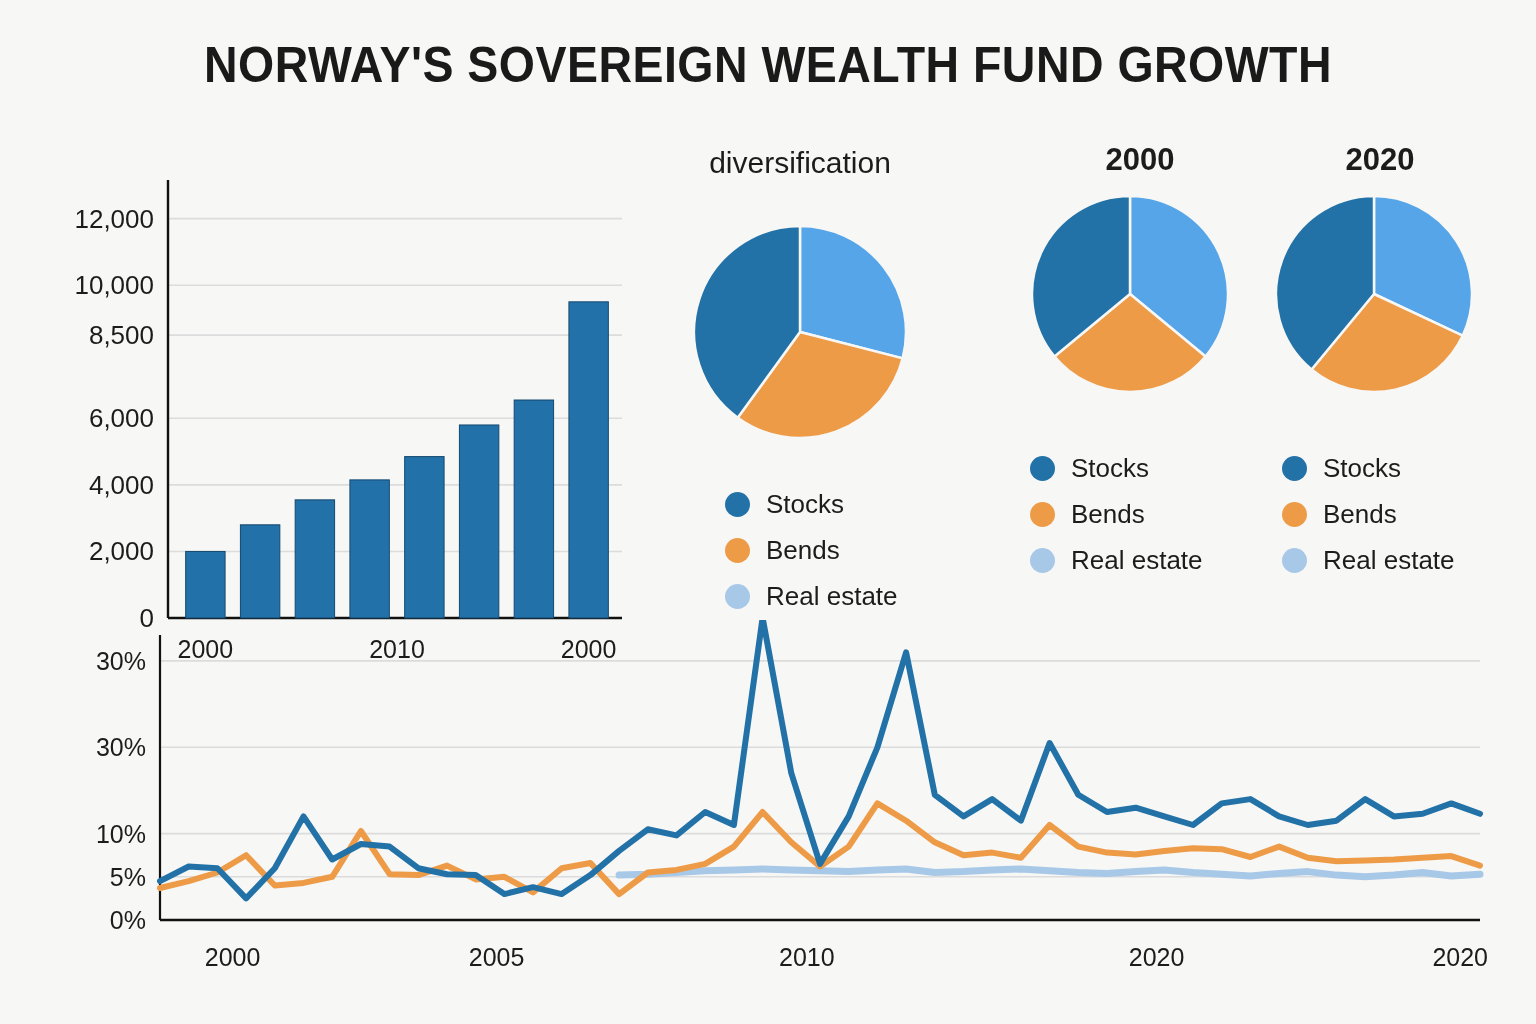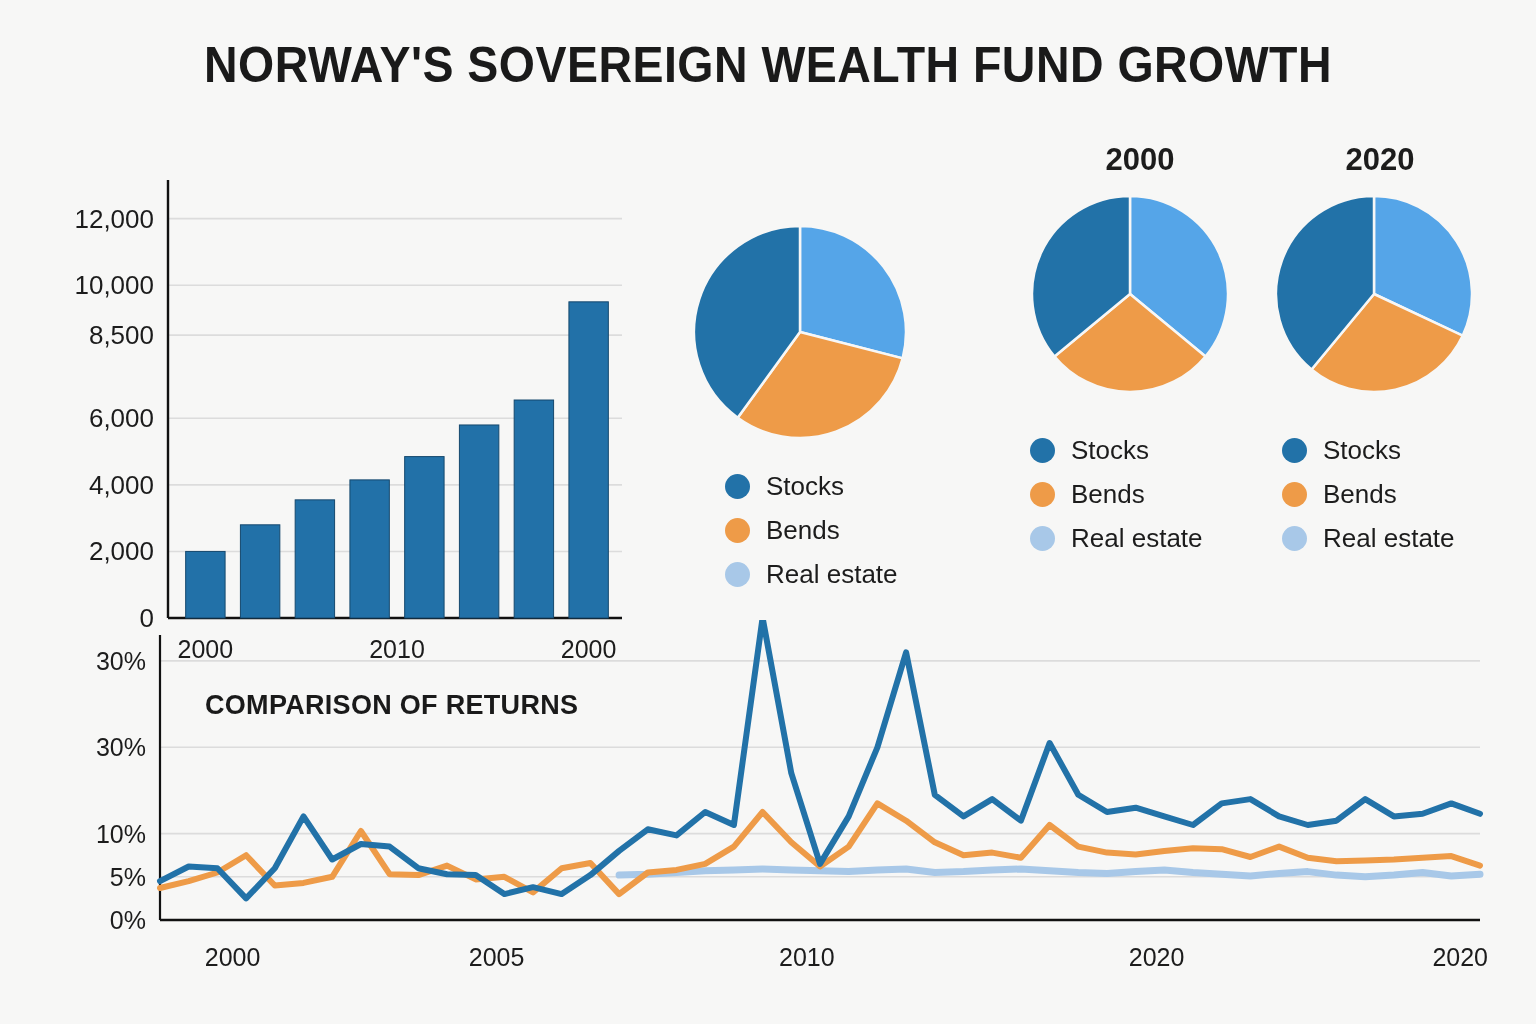--- a/index.html
+++ b/index.html
@@ -40,20 +40,21 @@
     font-weight:400;
   }
   .pie-title.bold{font-weight:bold;font-size:31px;}
 
   
   .legend{position:absolute;}
   .legend-row{
     display:flex;align-items:center;
     margin-bottom:16px;
     height:28px;
+    margin-top:18px;
   }
   .legend-dot{
     width:25px;height:25px;border-radius:50%;
     margin-right:16px;flex:0 0 auto;
   }
   .legend-label{
     font-size:26px;color:#1c1c1c;white-space:nowrap;
   }
 
   
@@ -107,20 +108,21 @@
         <rect x="419.415" y="254.96875" width="39.42" height="193.03125" fill="#2271a8" stroke="#15486e" stroke-width="1"></rect>
         <rect x="474.165" y="230.0078125" width="39.42" height="217.9921875" fill="#2271a8" stroke="#15486e" stroke-width="1"></rect>
         <rect x="528.915" y="131.828125" width="39.42" height="316.171875" fill="#2271a8" stroke="#15486e" stroke-width="1"></rect>
         <text x="165.375" y="488" text-anchor="middle" class="tick">2000</text>
         <text x="357" y="488" text-anchor="middle" class="tick">2010</text>
         <text x="548.625" y="488" text-anchor="middle" class="tick">2000</text>
       </svg>
   </div>
 
   <div class="pie-title" style="left:650px;top:146px;width:300px;">
+    <div>diversification</div>
   </div>
   <div class="panel" style="left:690px;top:222px;width:220px;height:220px;">
     <svg id="pie-0" width="220" height="220" viewBox="0 0 220 220">
         <path d="M 110 110 L 110 4 A 106 106 0 0 1 212.6698150796349 136.36112803947458 Z" fill="#55a5e8" stroke="#f7f7f6" stroke-width="2.5"></path>
         <path d="M 110 110 L 212.6698150796349 136.36112803947458 A 106 106 0 0 1 47.69476325699786 195.75580140374444 Z" fill="#ee9b48" stroke="#f7f7f6" stroke-width="2.5"></path>
         <path d="M 110 110 L 47.69476325699786 195.75580140374444 A 106 106 0 0 1 109.99999999999999 4 Z" fill="#2272a8" stroke="#f7f7f6" stroke-width="2.5"></path>
       </svg>
   </div>
   <div class="legend" style="left:725px;top:472px;">
     <div class="legend-row">
@@ -180,21 +182,20 @@
     <div class="legend-row">
       <span class="legend-dot" style="background:#ee9b48"></span>
       <span class="legend-label">Bends</span>
     </div>
     <div class="legend-row">
       <span class="legend-dot" style="background:#a8c8e8"></span>
       <span class="legend-label">Real estate</span>
     </div>
   </div>
 
-  <div class="sub-title" style="left:205px;top:690px;">COMPARISON OF RETURNS</div>
   <div class="panel" style="left:60px;top:620px;width:1440px;height:380px;">
     <svg id="line-svg" width="1440" height="380" viewBox="0 0 1440 380">
         <text x="86" y="309" text-anchor="end" class="tick tick-line-y">0%</text>
         <line x1="100" x2="1420" y1="256.8181818181818" y2="256.8181818181818" stroke="#dcdcdc" stroke-width="1.6"></line>
         <text x="86" y="265.8181818181818" text-anchor="end" class="tick tick-line-y">5%</text>
         <line x1="100" x2="1420" y1="213.63636363636363" y2="213.63636363636363" stroke="#dcdcdc" stroke-width="1.6"></line>
         <text x="86" y="222.63636363636363" text-anchor="end" class="tick tick-line-y">10%</text>
         <line x1="100" x2="1420" y1="127.27272727272728" y2="127.27272727272728" stroke="#dcdcdc" stroke-width="1.6"></line>
         <text x="86" y="136.27272727272728" text-anchor="end" class="tick tick-line-y">30%</text>
         <line x1="100" x2="1420" y1="40.909090909090935" y2="40.909090909090935" stroke="#dcdcdc" stroke-width="1.6"></line>

